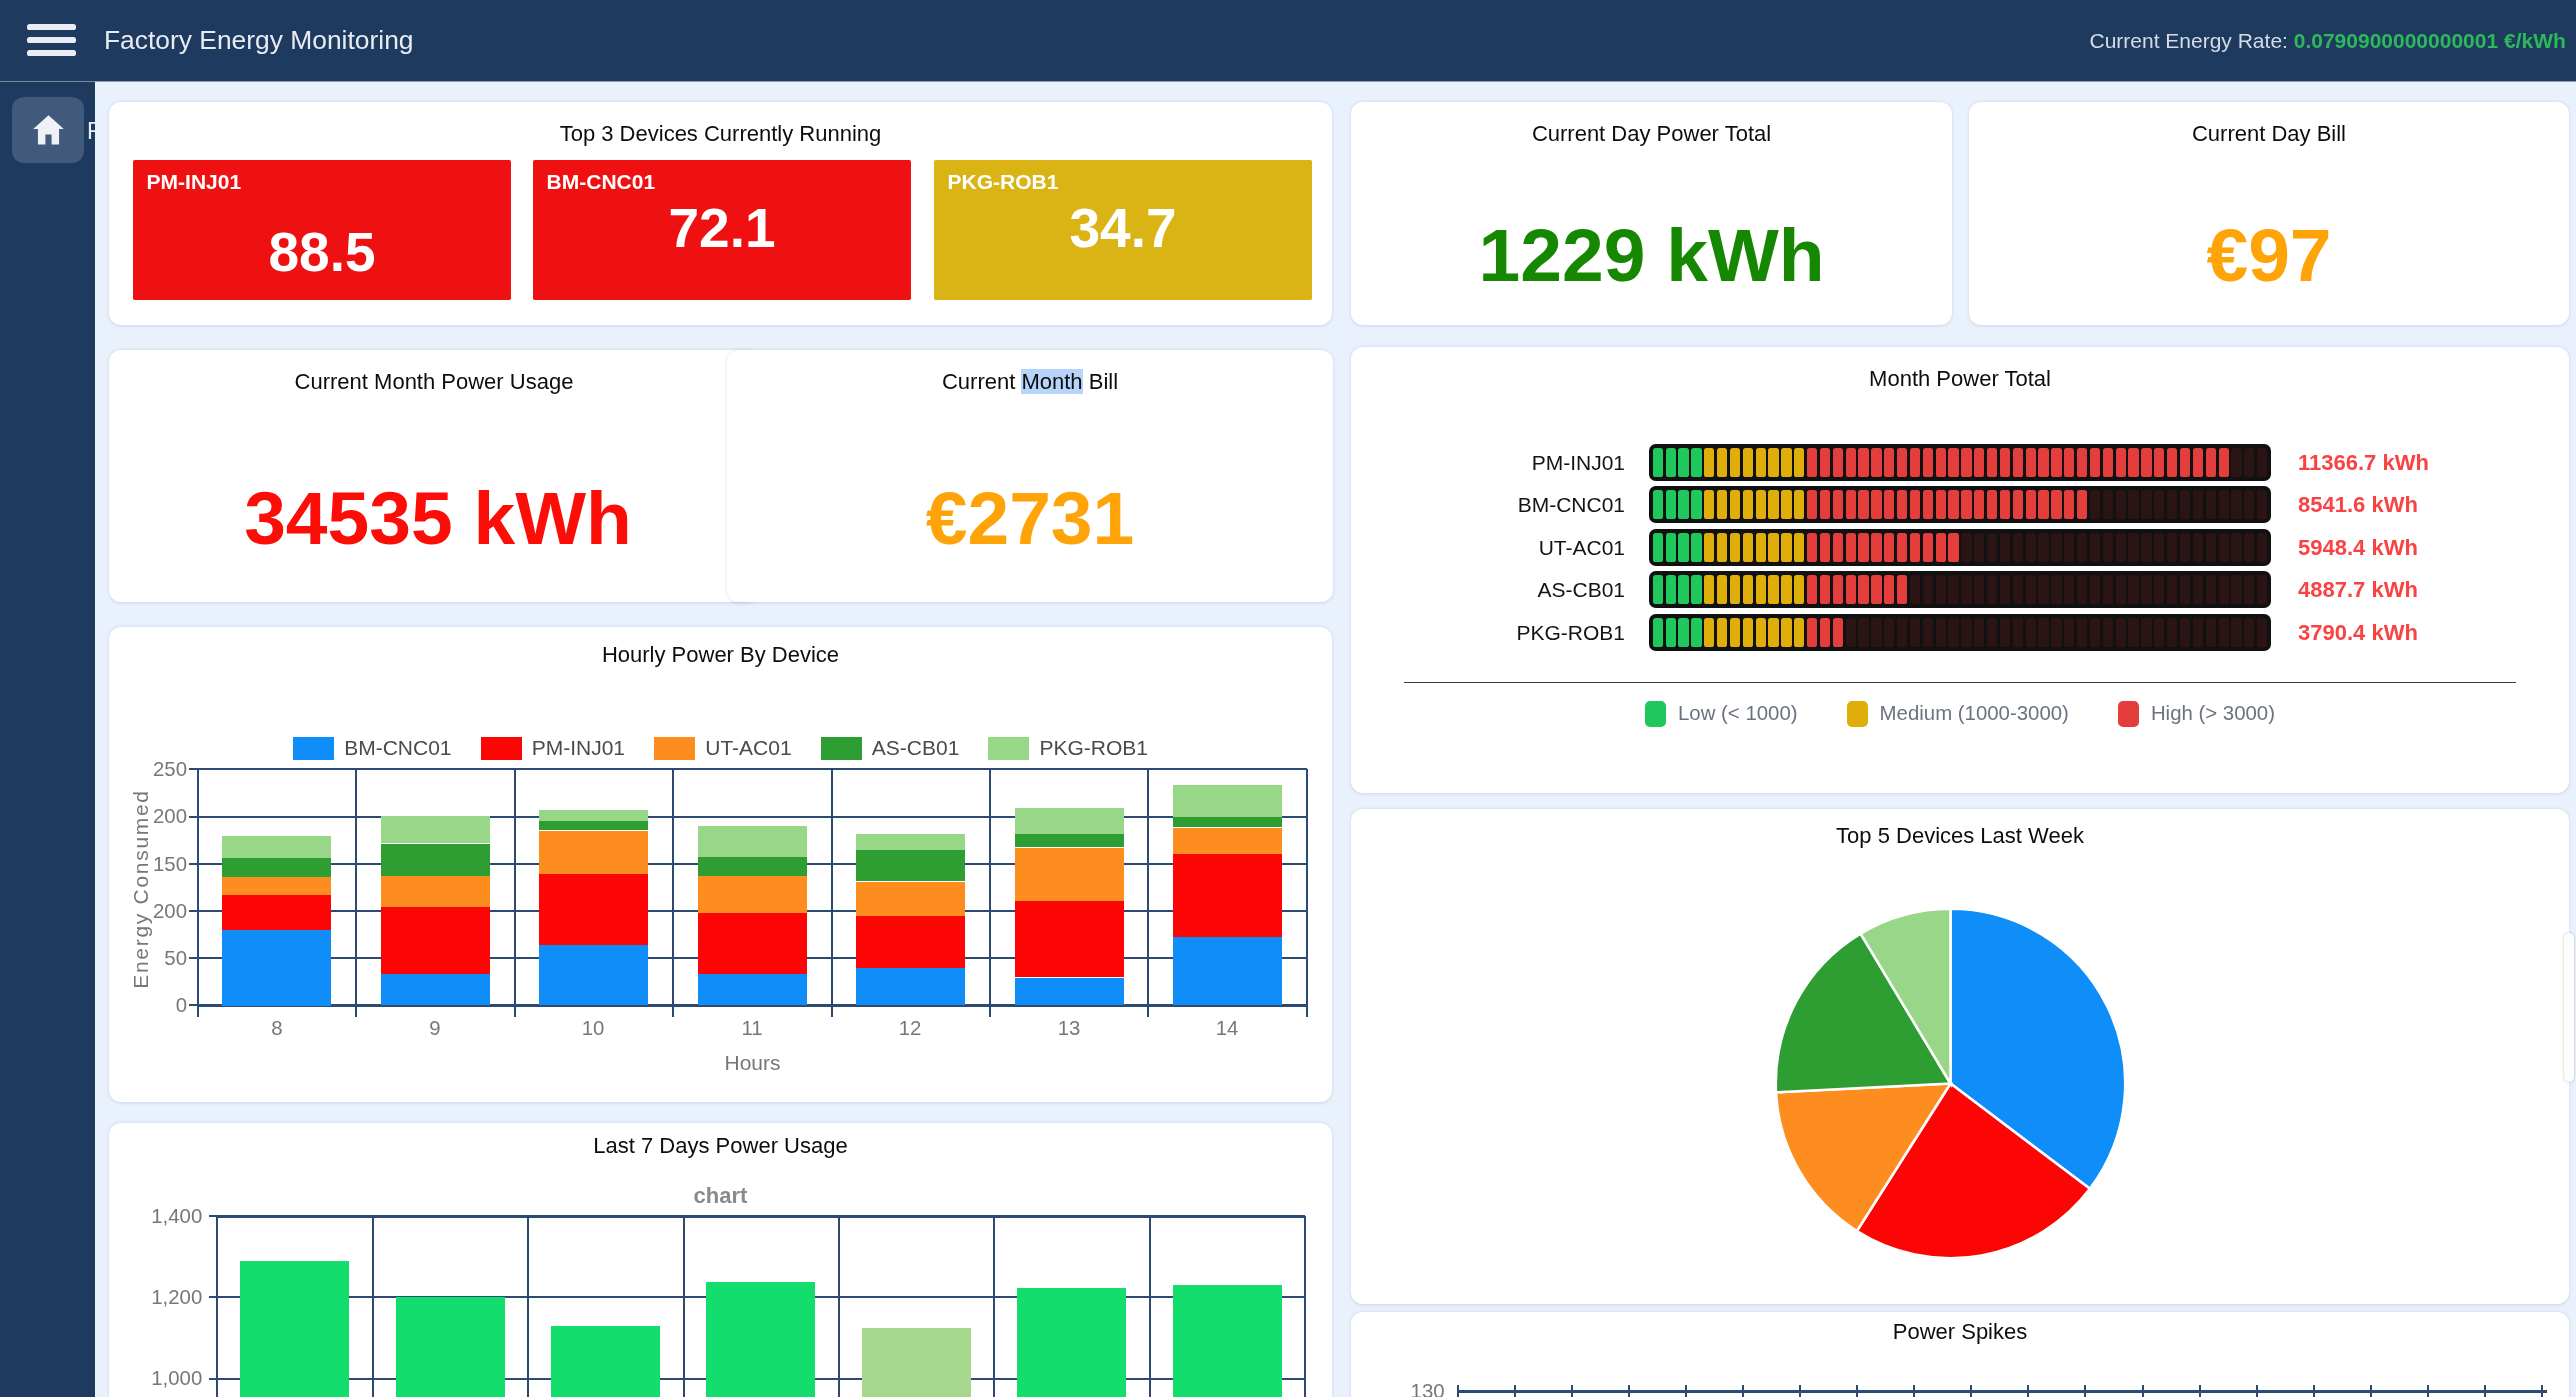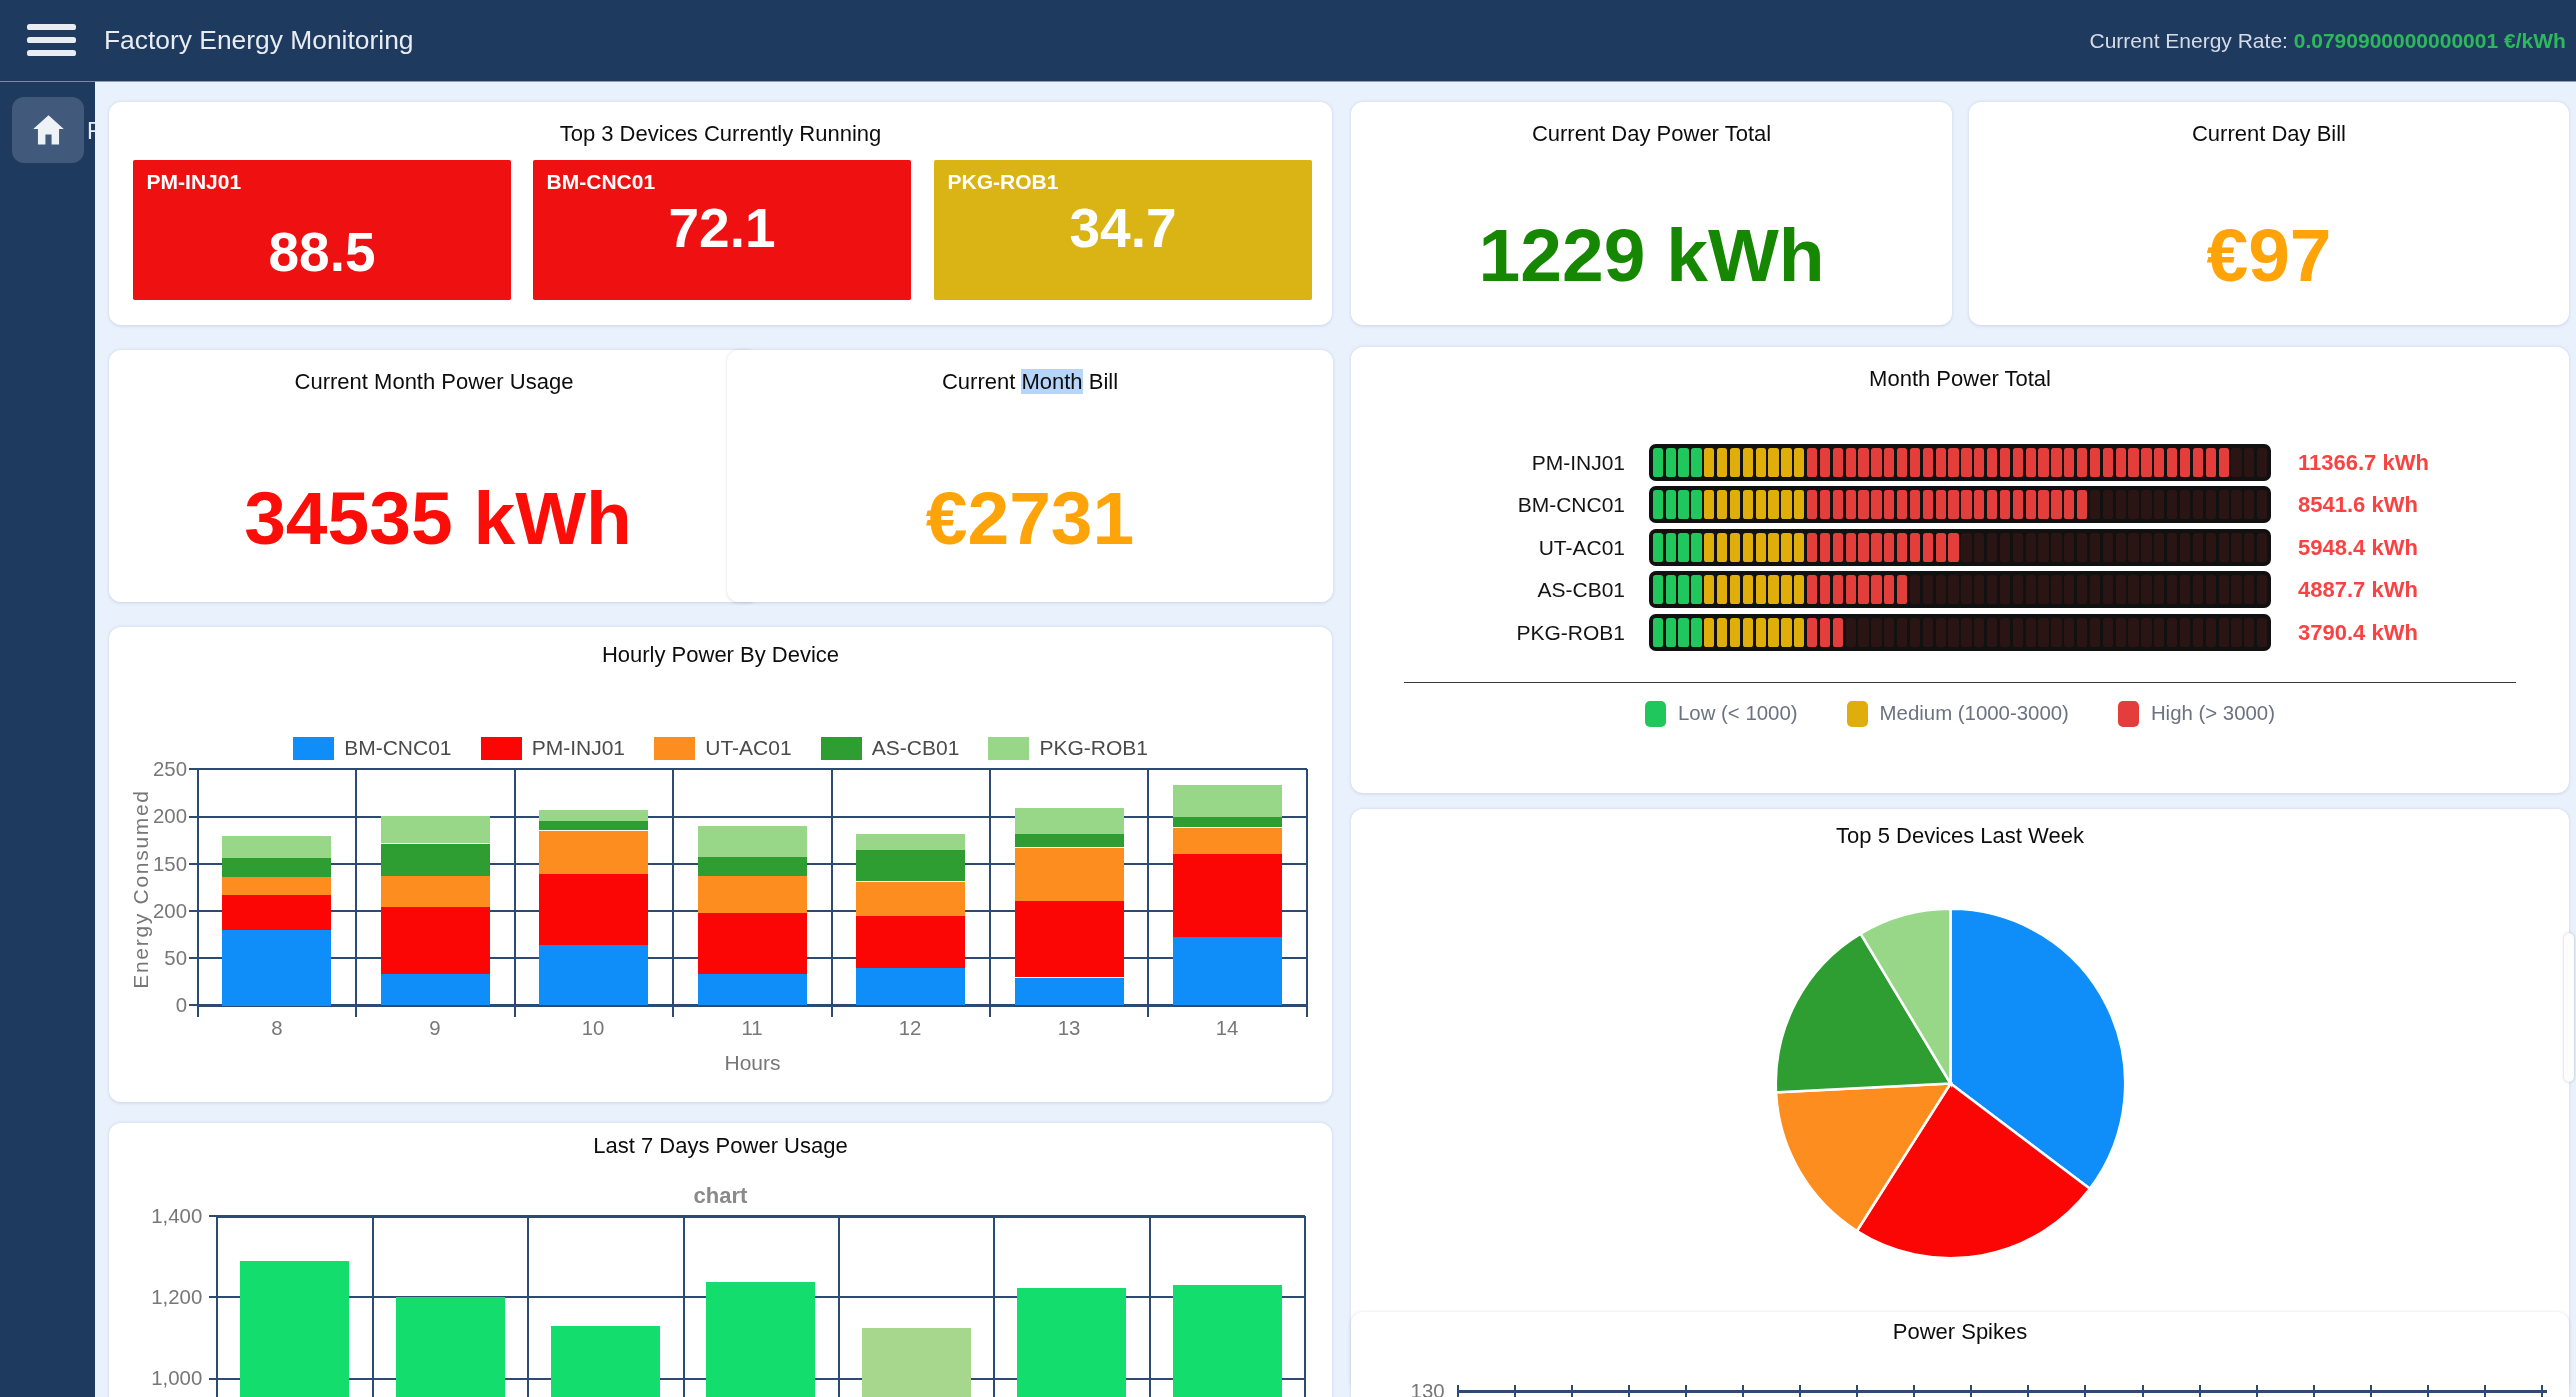--- a/index.html
+++ b/index.html
@@ -554,21 +554,21 @@
         <div class="bar-seg" style="left: 131px; width: 109px; top: 138px; height: 271px; background: rgb(19, 222, 109);"></div>
         <div class="bar-seg" style="left: 287px; width: 109px; top: 174px; height: 235px; background: rgb(19, 222, 109);"></div>
         <div class="bar-seg" style="left: 442px; width: 109px; top: 203px; height: 206px; background: rgb(19, 222, 109);"></div>
         <div class="bar-seg" style="left: 597px; width: 109px; top: 159px; height: 250px; background: rgb(19, 222, 109);"></div>
         <div class="bar-seg" style="left: 753px; width: 109px; top: 205px; height: 204px; background: rgb(166, 215, 140);"></div>
         <div class="bar-seg" style="left: 908px; width: 109px; top: 165px; height: 244px; background: rgb(19, 222, 109);"></div>
         <div class="bar-seg" style="left: 1064px; width: 109px; top: 162px; height: 247px; background: rgb(19, 222, 109);"></div>
       </div>
   </div>
 
-  <div class="card" style="left:1351px; top:809px; width:1218px; height:583px;">
+  <div class="card" style="left:1351px; top:809px; width:1218px; height:495px;">
     <div class="card-title" style="top:13.6px;">Top 5 Devices Last Week</div>
     <svg id="pie" width="375" height="375" viewBox="0 0 440 440" style="position:absolute; left:412px; top:87px;">
         <path d="M 220 220 L 220 15 A 205 205 0 0 1 383.5478601054071 343.60055604625 Z" fill="#0f8ef9" stroke="#ffffff" stroke-width="3"></path>
         <path d="M 220 220 L 383.5478601054071 343.60055604625 A 205 205 0 0 1 110.15550702930572 393.0872247279131 Z" fill="#fb0505" stroke="#ffffff" stroke-width="3"></path>
         <path d="M 220 220 L 110.15550702930572 393.0872247279131 A 205 205 0 0 1 15.25892389576643 230.30008522685287 Z" fill="#fe8d1f" stroke="#ffffff" stroke-width="3"></path>
         <path d="M 220 220 L 15.25892389576643 230.30008522685287 A 205 205 0 0 1 114.53989557479112 44.20703548030133 Z" fill="#2f9e32" stroke="#ffffff" stroke-width="3"></path>
         <path d="M 220 220 L 114.53989557479112 44.20703548030133 A 205 205 0 0 1 219.99999999999994 15 Z" fill="#97d787" stroke="#ffffff" stroke-width="3"></path>
       </svg>
   </div>
 

